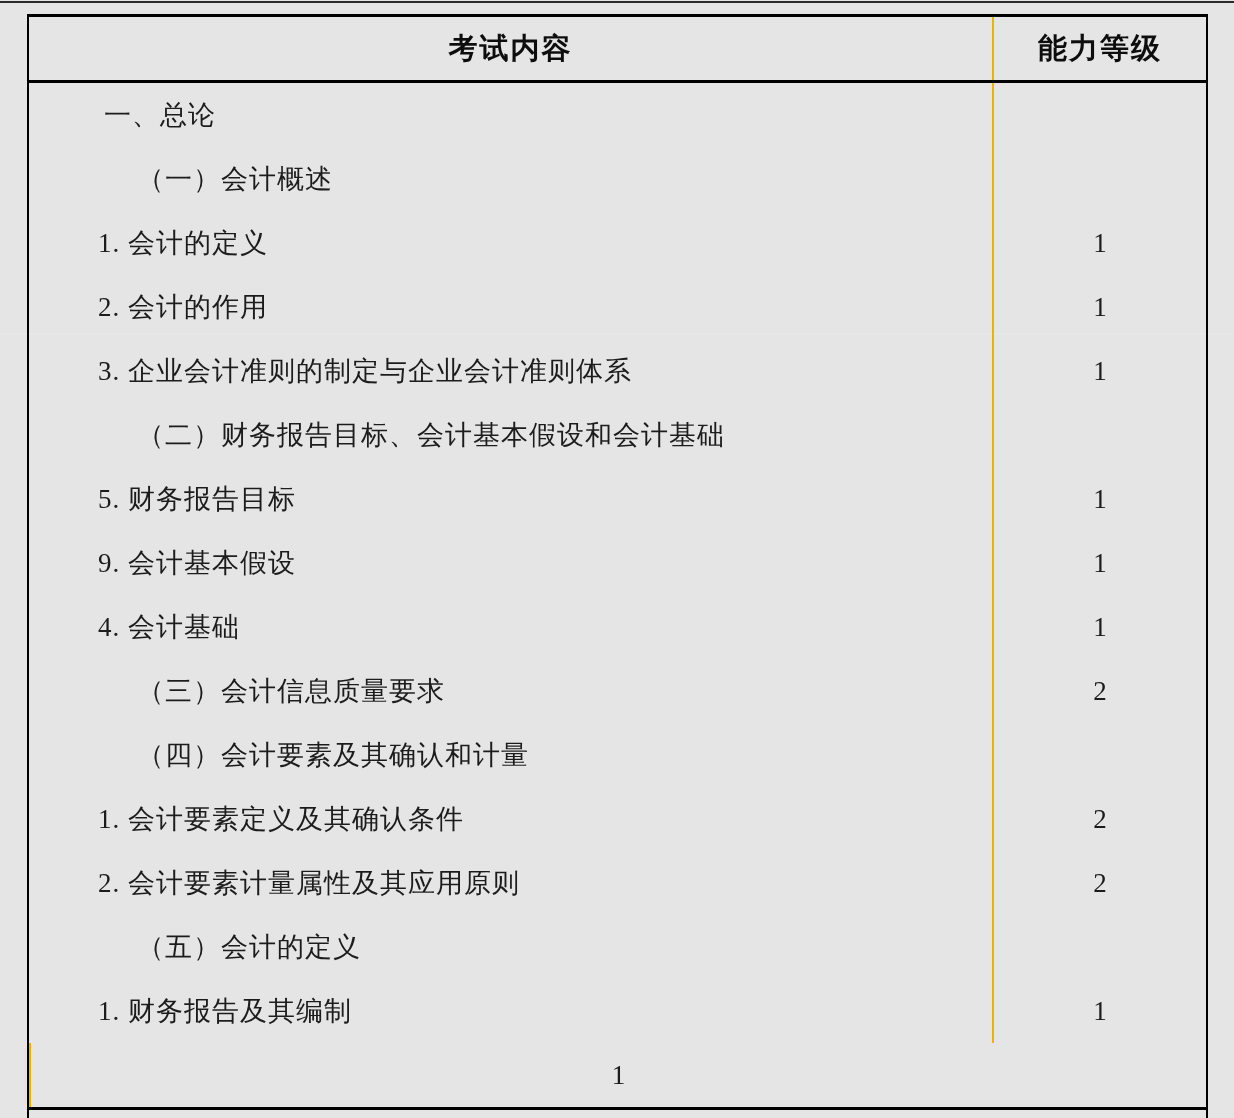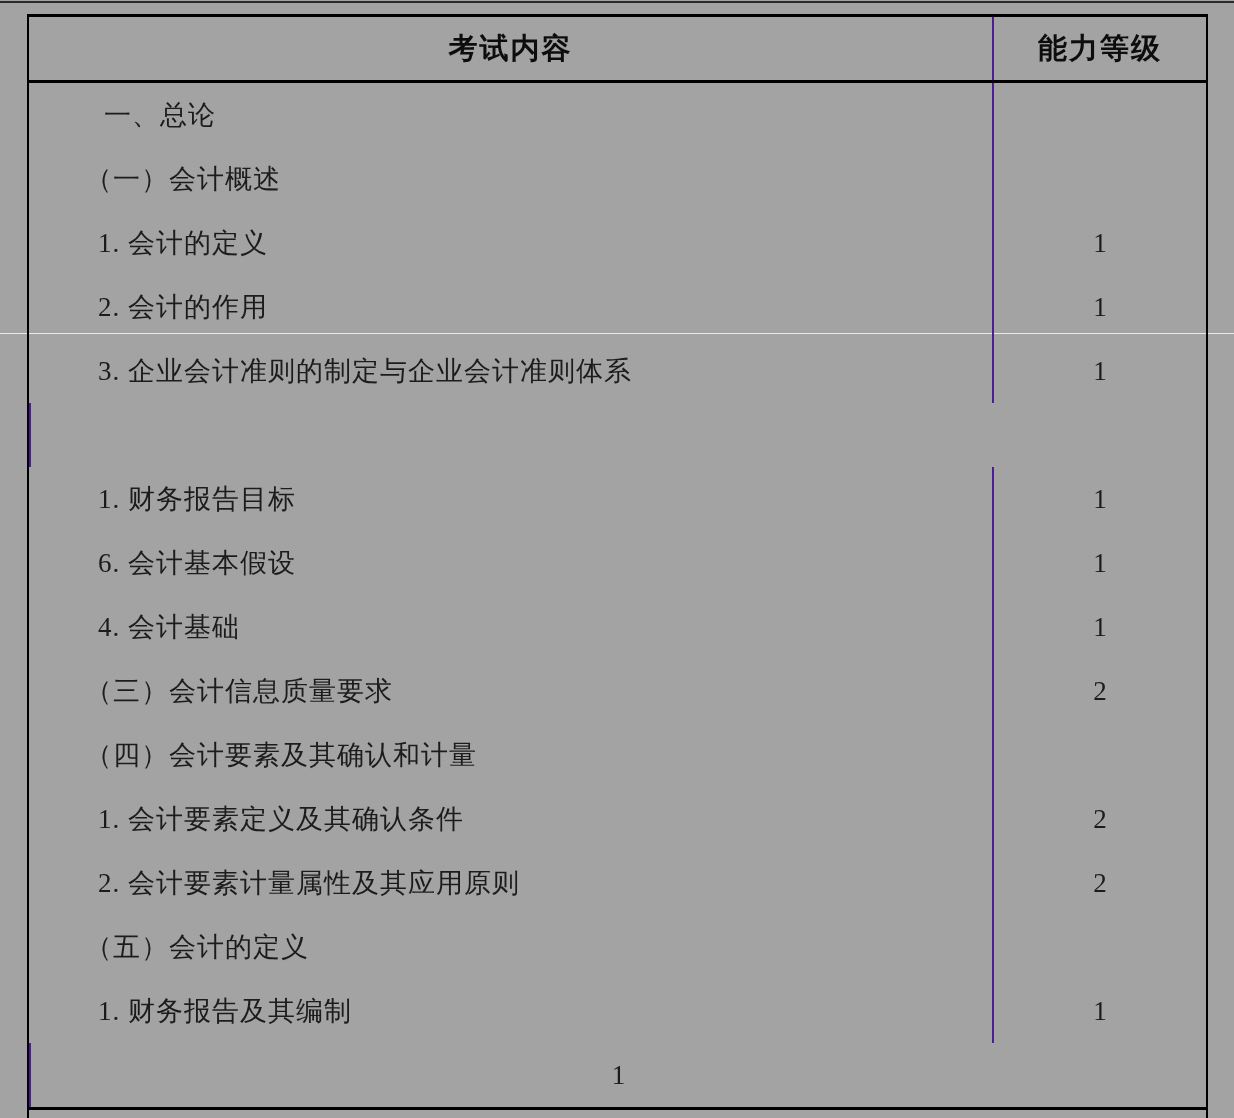--- a/index.html
+++ b/index.html
@@ -4,21 +4,21 @@
 <style>
   html, body {
     margin: 0;
     padding: 0;
     background: #ffffff;
   }
   .page {
     position: relative;
     width: 1234px;
     height: 1118px;
-    background: #a3a3a3;
+    background: #e5e5e5;
     overflow: hidden;
     font-family: "Liberation Serif", "DejaVu Serif", serif;
     color: #1c1c1c;
   }
   
   .top-rule {
     position: absolute;
     top: 1px;
     left: 0;
     width: 100%;
@@ -58,21 +58,21 @@
   }
   .content-cell {
     width: 963px;
     box-sizing: border-box;
     display: flex;
     align-items: center;
   }
   .level-cell {
     flex: 1;
     box-sizing: border-box;
-    border-left: 2px solid #4c1d95;
+    border-left: 2px solid #eab308;
     display: flex;
     align-items: center;
     justify-content: center;
   }
   .header-cell {
     font-family: "Liberation Sans", "DejaVu Sans", sans-serif;
     font-weight: 700;
     font-size: 29px;
     letter-spacing: 2px;
     color: #0d0d0d;
@@ -87,21 +87,21 @@
   .body-row { flex: 1; }
   .body-row .content-cell {
     font-size: 27px;
     letter-spacing: 1px;
     text-align: center;
   }
   .body-row .level-cell {
     font-size: 27px;
   }
   .indent-1 { padding-left: 75px; }
-  .indent-2 { padding-left: 56px; }
+  .indent-2 { padding-left: 108px; }
   .indent-3 { padding-left: 69px; }
   
   .bottom-stub {
     flex: 1;
     border-top: 3px solid #000;
   }
 </style>
 </head>
 <body>
 
@@ -137,30 +137,31 @@
     <div class="content-cell indent-3">2. 会计的作用</div>
     <div class="level-cell">1</div>
   </div>
 
   <div class="row body-row">
     <div class="content-cell indent-3">3. 企业会计准则的制定与企业会计准则体系</div>
     <div class="level-cell">1</div>
   </div>
 
   <div class="row body-row">
-    <div class="level-cell"></div>
-  </div>
-
-  <div class="row body-row">
-    <div class="content-cell indent-3">1. 财务报告目标</div>
-    <div class="level-cell">1</div>
-  </div>
-
-  <div class="row body-row">
-    <div class="content-cell indent-3">6. 会计基本假设</div>
+    <div class="content-cell indent-2">（二）财务报告目标、会计基本假设和会计基础</div>
+    <div class="level-cell"></div>
+  </div>
+
+  <div class="row body-row">
+    <div class="content-cell indent-3">5. 财务报告目标</div>
+    <div class="level-cell">1</div>
+  </div>
+
+  <div class="row body-row">
+    <div class="content-cell indent-3">9. 会计基本假设</div>
     <div class="level-cell">1</div>
   </div>
 
   <div class="row body-row">
     <div class="content-cell indent-3">4. 会计基础</div>
     <div class="level-cell">1</div>
   </div>
 
   <div class="row body-row">
     <div class="content-cell indent-2">（三）会计信息质量要求</div>

